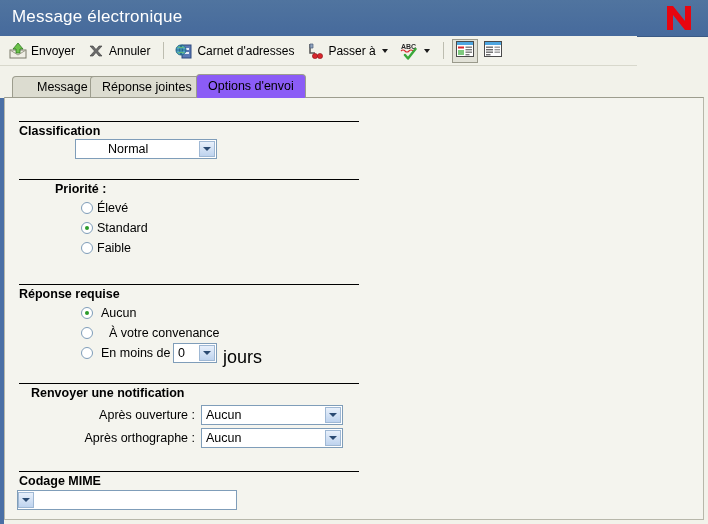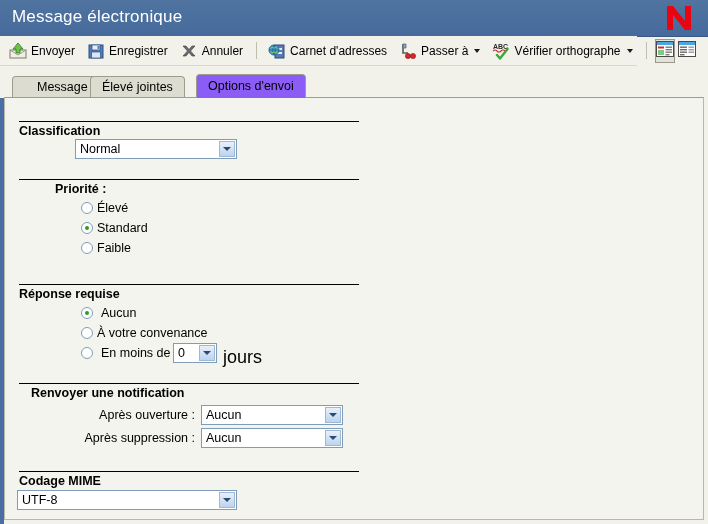--- a/index.html
+++ b/index.html
@@ -285,31 +285,20 @@
       <span class="tb-ico">
         <svg width="18" height="18" viewBox="0 0 18 18">
           <rect x="1" y="8" width="16" height="8" fill="#f0efe6" stroke="#7a7a6a"></rect>
           <polyline points="1,8 9,13 17,8" fill="none" stroke="#9a9a88"></polyline>
           <polygon points="9,1 14,7 11,7 11,11 7,11 7,7 4,7" fill="#6cc24a" stroke="#2f7a20" stroke-width="0.8"></polygon>
         </svg>
       </span>
       <span class="tb-label">Envoyer</span>
     </div>
 
-    <div class="tb-btn">
-      <span class="tb-ico">
-        <svg width="18" height="18" viewBox="0 0 18 18">
-          <rect x="2" y="3" width="14" height="13" fill="#4f7fbf" stroke="#2d4f80"></rect>
-          <rect x="5" y="3" width="8" height="5" fill="#e9edf4" stroke="#2d4f80" stroke-width="0.7"></rect>
-          <rect x="10.5" y="4" width="2" height="3" fill="#5a7ba6"></rect>
-          <rect x="4.5" y="10" width="9" height="6" fill="#dfe6f0" stroke="#2d4f80" stroke-width="0.7"></rect>
-        </svg>
-      </span>
-      <span class="tb-label">Enregistrer</span>
-    </div>
 
     <div class="tb-btn">
       <span class="tb-ico">
         <svg width="18" height="18" viewBox="0 0 18 18">
           <path d="M3 4 L6 4 L9 7.5 L12 4 L15 4 L10.5 9 L15 14 L12 14 L9 10.5 L6 14 L3 14 L7.5 9 Z" fill="#6b6b6b" stroke="#3a3a3a" stroke-width="0.6"></path>
         </svg>
       </span>
       <span class="tb-label">Annuler</span>
     </div>
 
@@ -343,21 +332,20 @@
     </div>
 
     <div class="tb-btn">
       <span class="tb-ico">
         <svg width="18" height="18" viewBox="0 0 18 18">
           <text x="1" y="7" font-family="Liberation Sans, sans-serif" font-size="7" font-weight="bold" fill="#2a2a2a">ABC</text>
           <path d="M1 9 q2 -2 4 0 t4 0 t4 0" fill="none" stroke="#d8262c" stroke-width="1.1"></path>
           <path d="M5 13 L8 16.5 L15.5 7" fill="none" stroke="#3aa83a" stroke-width="2.4" stroke-linecap="round" stroke-linejoin="round"></path>
         </svg>
       </span>
-      <span class="tb-label">Vérifier orthographe</span>
       <span class="tb-caret"></span>
     </div>
 
     <div class="tb-sep"></div>
 
     <div class="view-btn pressed">
       <span>
         <svg width="18" height="16" viewBox="0 0 18 16">
           <rect x="0.5" y="0.5" width="17" height="15" fill="#ffffff" stroke="#4a4a4a"></rect>
           <rect x="1" y="1" width="16" height="3" fill="#4ea6e0"></rect>
@@ -382,29 +370,29 @@
           <rect x="10.5" y="5.5" width="5.5" height="1.4" fill="#9a9a9a"></rect>
           <rect x="10.5" y="8" width="5.5" height="1.4" fill="#9a9a9a"></rect>
           <rect x="10.5" y="10.5" width="5.5" height="1.4" fill="#9a9a9a"></rect>
         </svg>
       </span>
     </div>
   </div>
 
   <div class="tabstrip">
     <div class="tab" style="left:12px;padding-left:24px;">Message</div>
-    <div class="tab" style="left:90px;">Élevé jointes</div>
+    <div class="tab" style="left:90px;">Réponse jointes</div>
     <div class="tab active" style="left:196px;">Options d'envoi</div>
   </div>
 
   <div class="content">
 
     <div class="sec-rule" style="top:23px;"></div>
     <div class="sec-title" style="top:26px;">Classification</div>
-    <div class="select" style="left:70px; top:41px; width:162px;">
+    <div class="select" style="left:70px; top:41px; width:142px;padding-left:28px;">
       <span class="val">Normal</span>
       <span class="arrow">
           <i class="chev"></i>
         </span>
     </div>
 
     <div class="sec-rule" style="top:81px;"></div>
     <div class="sec-title" style="top:84px;padding-left:36px;">Priorité :</div>
 
     <div class="radio-row" style="left:76px; top:103px;">
@@ -422,21 +410,21 @@
 
     <div class="sec-rule" style="top:186px;"></div>
     <div class="sec-title" style="top:189px;">Réponse requise</div>
 
     <div class="radio-row" style="left:76px; top:208px;">
       <span class="radio checked"></span>
       <span class="radio-label" style="margin-left:4px;">Aucun</span>
     </div>
     <div class="radio-row" style="left:76px; top:228px;">
       <span class="radio"></span>
-      <span class="radio-label" style="margin-left:0;">À votre convenance</span>
+      <span class="radio-label" style="margin-left:12px;">À votre convenance</span>
     </div>
     <div class="radio-row" style="left:76px; top:248px;text-align:center;">
       <span class="radio"></span>
       <span class="radio-label" style="margin-left:4px;">En moins de</span>
     </div>
     <div class="select" style="left:168px; top:245px; width:44px;">
       <span class="val">0</span>
       <span class="arrow">
           <i class="chev"></i>
         </span>
@@ -447,31 +435,30 @@
     <div class="sec-title" style="top:288px;margin-left:12px;">Renvoyer une notification</div>
 
     <div class="field-label" style="left:40px; top:310px; width:150px;">Après ouverture :</div>
     <div class="select" style="left:196px; top:307px; width:142px;">
       <span class="val">Aucun</span>
       <span class="arrow">
           <i class="chev"></i>
         </span>
     </div>
 
-    <div class="field-label" style="left:40px; top:333px; width:150px;">Après suppression :</div>
+    <div class="field-label" style="left:40px; top:333px; width:150px;">Après orthographe :</div>
     <div class="select" style="left:196px; top:330px; width:142px;">
       <span class="val">Aucun</span>
       <span class="arrow">
           <i class="chev"></i>
         </span>
     </div>
 
     <div class="sec-rule" style="top:373px;"></div>
     <div class="sec-title" style="top:376px;">Codage MIME</div>
     <div class="select" style="left:12px; top:392px; width:220px;">
-      <span class="val">UTF-8</span>
       <span class="arrow">
           <i class="chev"></i>
         </span>
     </div>
 
   </div>
 </div>
 
 </body></html>

